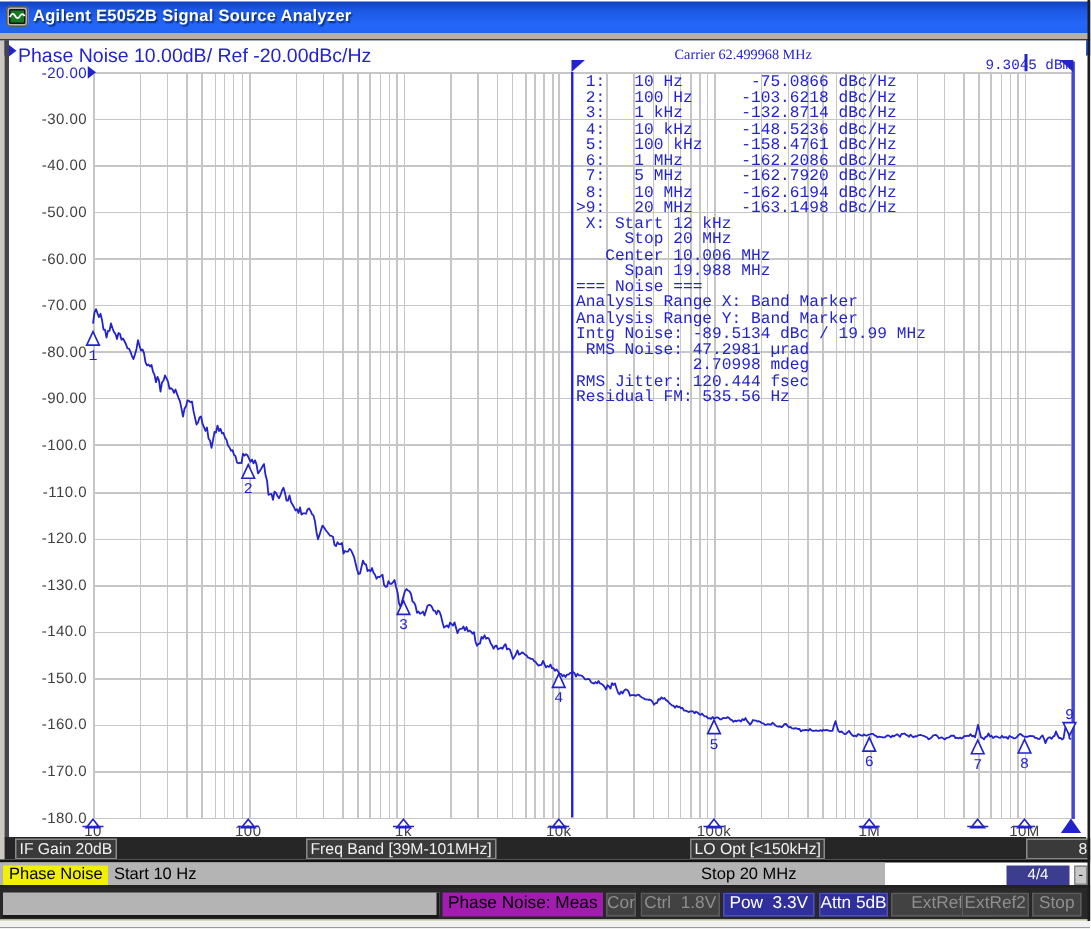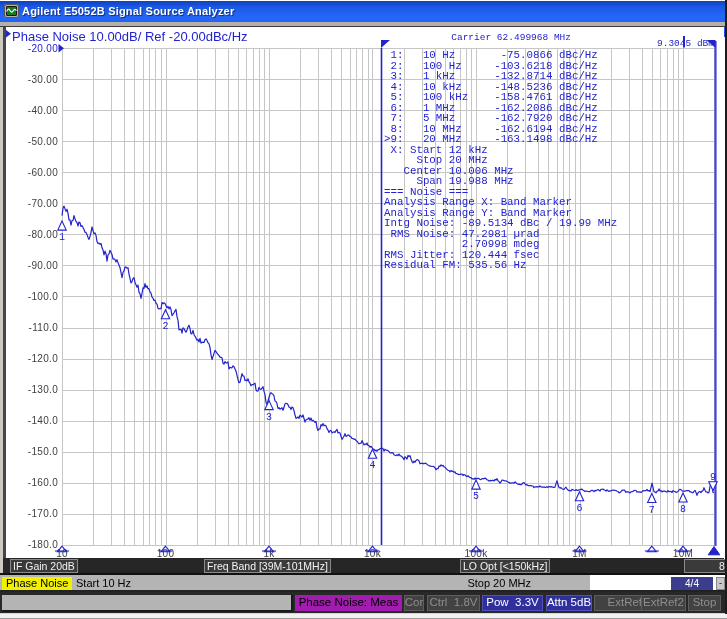--- a/index.html
+++ b/index.html
@@ -12,22 +12,22 @@
   #icon{position:absolute;left:4px;top:3px;width:15px;height:14px;background:#b6b6b6;
     border-radius:3px;box-shadow:0 0 0 1px #555 inset;}
   #icon .b{position:absolute;left:2px;top:2px;width:9px;height:8px;background:#177a22;
     border:1px solid #151515;border-radius:1px;}
   #menustrip{left:0;top:22px;width:727px;height:4px;background:#b5b1a9;border-bottom:1px solid #3c3c3c;}
   #client{left:6px;top:27px;width:718px;height:531px;background:#fff;}
   #lborder{left:0;top:27px;width:3px;height:586px;background:#cdc9c1;}
   #lborder2{left:3px;top:27px;width:3px;height:531px;background:#454545;}
   #rborder{left:725px;top:0px;width:2px;height:614px;background:#1c1c1c;}
   #tracehdr{left:12px;top:29px;font-size:13px;color:#2323cd;}
-  #carrier{left:380px;top:32px;width:191px;font-family:Liberation Mono, monospace;
-    font-size:9.5px;color:#2323cd;text-align:right;}
+  #carrier{left:400px;top:32px;width:191px;font-family:Liberation Serif, serif;
+    font-size:9.5px;color:#2323cd;text-align:center;}
   #power{left:560px;top:37.5px;width:154px;font-family:"Liberation Mono",monospace;
     font-size:9.5px;color:#2323cd;text-align:right;}
   svg.main{position:absolute;left:0;top:0;}
   svg .g{stroke:#c6c6c6;stroke-width:1;shape-rendering:crispEdges;}
   svg .al{font-family:"Liberation Sans",sans-serif;font-size:10px;letter-spacing:0.3px;fill:#3f3f3f;}
   svg .mt{font-family:"Liberation Mono",monospace;font-size:10px;fill:#2323cd;}
   #mkinfo{left:384px;top:50px;margin:0;font-family:"Liberation Mono",monospace;
     font-size:10.8px;line-height:10.5px;color:#2323cd;}
   #bar1{left:3px;top:558px;width:721px;height:15px;background:#262626;}
   .b1box{position:absolute;top:1px;height:12px;background:#3a3a3a;border:1px solid #8a8a8a;

